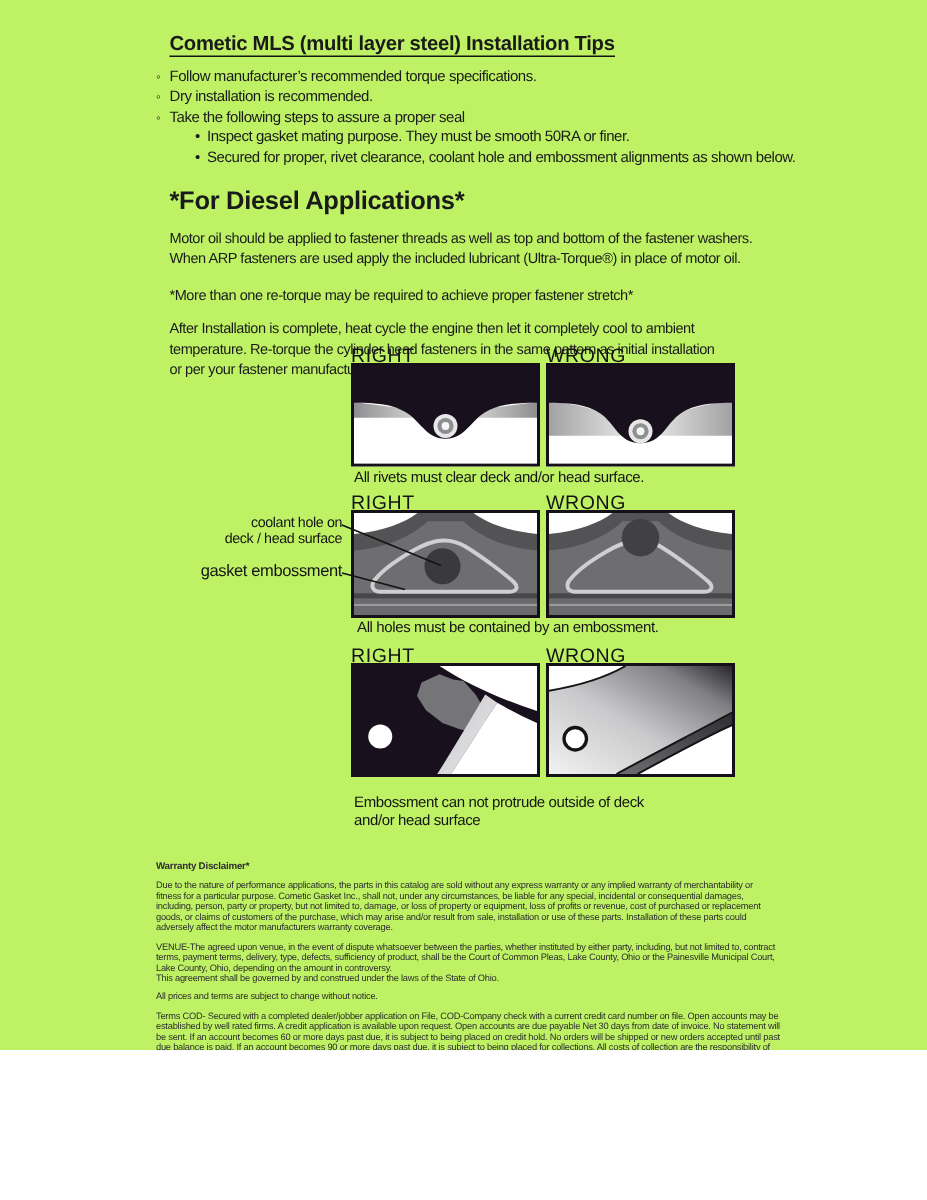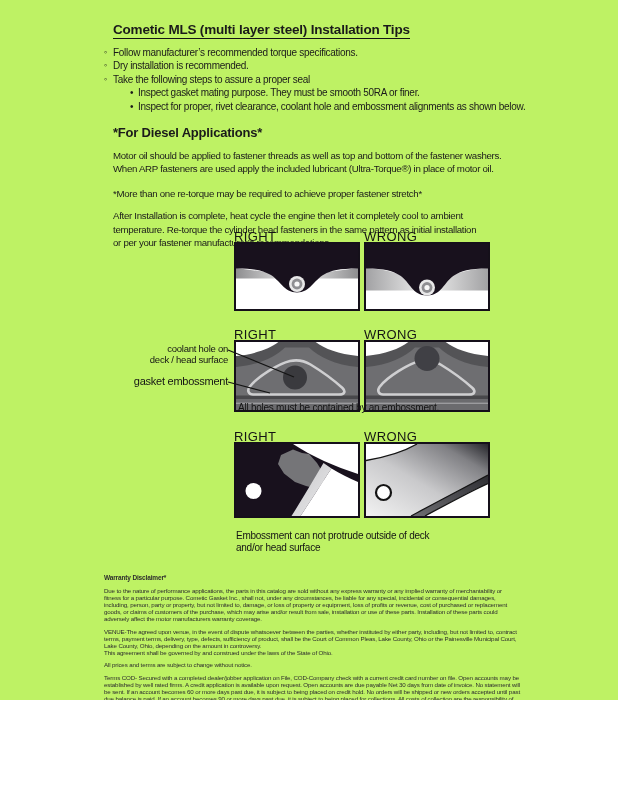--- a/index.html
+++ b/index.html
@@ -7,21 +7,21 @@
         font-family:Liberation Sans, sans-serif;color:#1a1a1a;}
   
   .content{position:absolute;left:104px;top:20px;width:430px;}
   .title{display:inline-block;margin-left:9px;font-size:13.5px;font-weight:bold;
          letter-spacing:-0.2px;border-bottom:1.6px solid #141414;padding-bottom:1px;}
   .bullets{margin-top:7px;}
   .b-row{display:flex;font-size:10px;line-height:13.4px;letter-spacing:-0.3px;white-space:nowrap;}
   .b-mark{width:9px;flex:none;font-size:9px;}
   .b-sub{padding-left:26px;}
   .b-sub .b-mark{width:8px;font-size:10px;}
-  .diesel-h{margin:12px 0 0 9px;font-size:13px;font-weight:bold;letter-spacing:-0.2px;}
+  .diesel-h{margin:12px 0 0 9px;font-size:17px;font-weight:bold;letter-spacing:-0.2px;}
   .para{margin:9px 0 0 9px;font-size:9.7px;line-height:13.4px;letter-spacing:-0.3px;white-space:pre;}
   .note{margin-top:11px;}
   
   .dg-header{position:absolute;width:126px;text-align:left;font-size:13px;
              letter-spacing:0.4px;color:#141414;white-space:nowrap;}
   .dbox{position:absolute;width:122px;height:65px;border:2px solid #15101a;background:#fff;}
   .dbox svg{display:block;}
   .dg-caption{position:absolute;font-size:10px;letter-spacing:-0.25px;color:#141414;
               white-space:pre-line;line-height:11.5px;}
   .dg-sidelabels{position:absolute;left:108px;top:344px;width:120px;text-align:right;
@@ -56,21 +56,21 @@
       <div class="b-row">
         <span class="b-mark">◦</span>
         <span>Take the following steps to assure a proper seal</span>
       </div>
       <div class="b-row b-sub">
         <span class="b-mark">•</span>
         <span>Inspect gasket mating purpose.  They must be smooth 50RA or finer.</span>
       </div>
       <div class="b-row b-sub">
         <span class="b-mark">•</span>
-        <span>Inspect for proper, rivet clearance, coolant hole and embossment alignments as shown below.</span>
+        <span>Secured for proper, rivet clearance, coolant hole and embossment alignments as shown below.</span>
       </div>
     </div>
 
     <div class="diesel-h">*For Diesel Applications*</div>
     <div class="para">Motor oil should be applied to fastener threads as well as top and bottom of the fastener washers.
 When ARP fasteners are used apply the included lubricant (Ultra-Torque®) in place of motor oil.</div>
     <div class="para note">*More than one re-torque may be required to achieve proper fastener stretch*</div>
     <div class="para">After Installation is complete, heat cycle the engine then let it completely cool to ambient
 temperature. Re-torque the cylinder head fasteners in the same pattern as initial installation
 or per your fastener manufacturer’s recommendations.</div>
@@ -116,20 +116,21 @@
       <rect width="122" height="65" fill="#ffffff"></rect>
       <path d="M0,24 C18,25 32,28.5 42,35 C48,39 52,43 54.5,46.5 L0,46.5 Z" fill="url(#w1gl)"></path>
       <path d="M122,24 C104,25 90,28.5 80,35 C74,39 70,43 67.5,46.5 L122,46.5 Z" fill="url(#w1gr)"></path>
       <path d="M0,0 H122 V24.5 C103,24.5 95,27 88,31.5 C78,38 75.5,51.5 61,51.5 C46.5,51.5 44,38 34,31.5 C27,27 19,24.5 0,24.5 Z" fill="#18111d"></path>
       <circle cx="61" cy="43.5" r="8" fill="#e8e8e8"></circle>
       <circle cx="61" cy="43.5" r="5.4" fill="#8f8f92"></circle>
       <circle cx="61" cy="43.5" r="2.6" fill="#f7f7f7"></circle>
     </svg>
   </div>
 
+  <div class="dg-caption" style="left:236px;top:313px;">All rivets must clear deck and/or head surface.</div>
 
   <div class="dg-header" style="left:234px;top:327px;">RIGHT</div>
   <div class="dg-header" style="left:364px;top:327px;">WRONG</div>
 
   <div class="dg-sidelabels" style="white-space:pre-line;">coolant hole on
 deck / head surface</div>
   <div class="dg-sidelabel2">gasket embossment</div>
 
   <svg class="leader-svg" width="190" height="60" viewBox="0 0 190 60">
     <line x1="120" y1="10" x2="186" y2="37" stroke="#141414" stroke-width="1.2"></line>
@@ -155,21 +156,21 @@
       <path d="M0,14 C20,12 34,6.5 43,-0.5 H79 C88,6.5 102,12 122,14 V68 H0 Z" fill="#535356"></path>
       <path d="M0,25 C23,23 39,15 49,5.5 H73 C83,15 99,23 122,25 V68 H0 Z" fill="#6e6e71"></path>
       <rect x="0" y="53.5" width="122" height="3.6" fill="#48484b"></rect>
       <rect x="0" y="57.1" width="122" height="10.9" fill="#6b6b6e"></rect>
       <rect x="0" y="60.6" width="122" height="1.4" fill="#9b9b9e"></rect>
       <path d="M17,52.5 C12.5,52.5 11,48.5 13.5,45 C21,35 43,21.5 54,19 C61,17.5 67,18 74.5,22.5 C86,29.5 101,41 106.5,46 C110,49.5 108.5,52.5 103,52.5 Z" fill="none" stroke="#cfcfd1" stroke-width="2.6"></path>
       <circle cx="61" cy="16.5" r="12.5" fill="#404045"></circle>
     </svg>
   </div>
 
-  <div class="dg-caption" style="left:238px;top:402px;">All holes must be contained by an embossment.</div>
+  <div class="dg-caption" style="left:238px;top:413px;">All holes must be contained by an embossment.</div>
 
   <div class="dg-header" style="left:234px;top:429px;">RIGHT</div>
   <div class="dg-header" style="left:364px;top:429px;">WRONG</div>
 
   <div class="dbox" style="left:234px;top:442px;height:72px;">
     <svg width="122" height="72" viewBox="0 0 122 72">
       <defs>
         <linearGradient id="d3s" x1="0" y1="0" x2="1" y2="1">
             <stop offset="0" stop-color="#c6c6c8"></stop>
             <stop offset="1" stop-color="#eaeaec"></stop>

